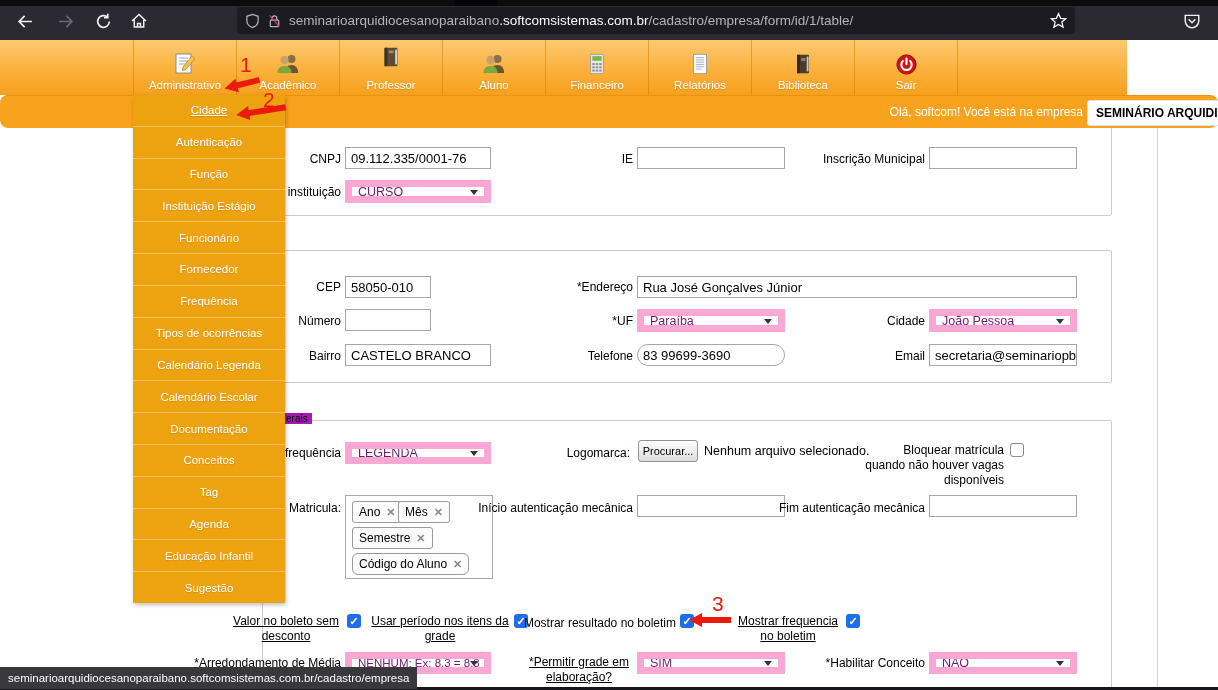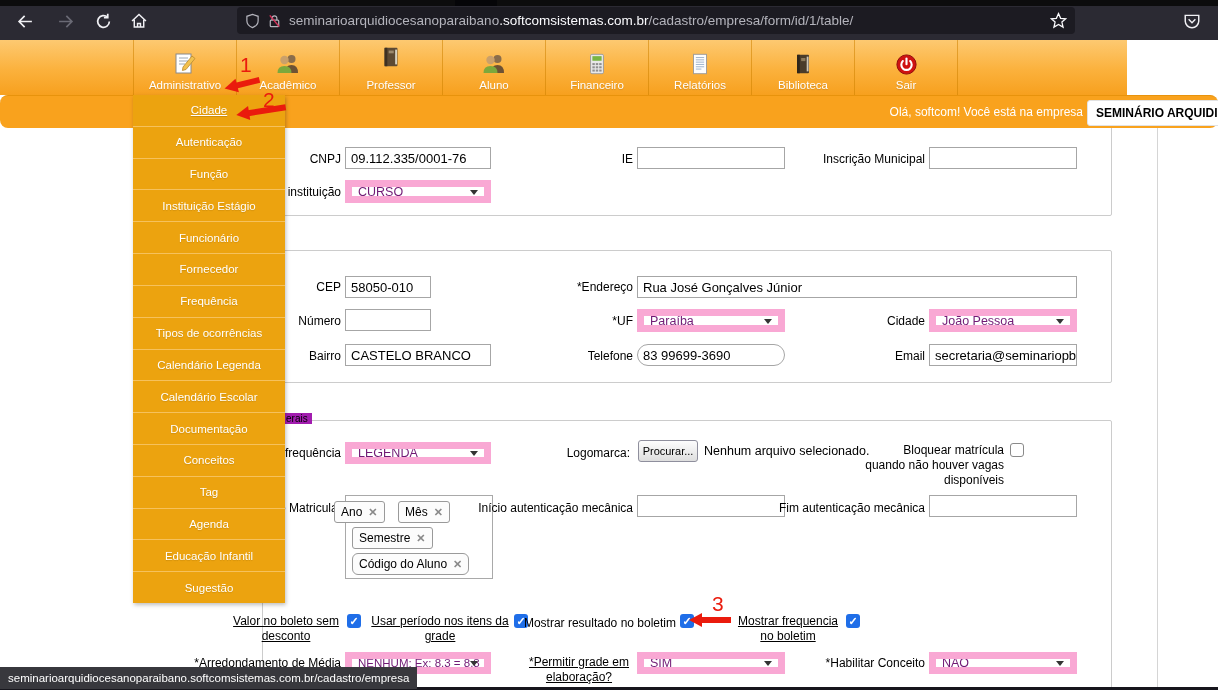--- a/index.html
+++ b/index.html
@@ -289,21 +289,21 @@
     <div class="lbl" style="left:241px;top:318px;width:100px;">frequência</div>
     <div class="sel" style="left:345px;top:314px;width:146px;height:22px;">LEGENDA</div>
     <div class="lbl" style="left:520px;top:318px;width:110px;">Logomarca:</div>
     <div class="btn" style="left:638px;top:312px;width:58px;height:20px;">Procurar...</div>
     <div class="filestatus" style="left:704px;top:316px;">Nenhum arquivo selecionado.</div>
     <div class="lbl" style="left:862px;top:315px;width:142px;">Bloquear matrícula quando não houver vagas disponíveis</div>
     <div class="cbx un" style="left:1010px;top:315px;"></div>
 
     <div class="lbl" style="left:241px;top:373px;width:100px;">o Matricula:</div>
     <div class="tagbox" style="left:345px;top:367px;width:146px;height:82px;"></div>
-    <div class="tag" style="left:334px;top:373px;text-align:center;">
+    <div class="tag" style="left:352px;top:373px;text-align:center;">
         <span>Ano</span>
         <span class="x">✕</span>
       </div>
     <div class="tag" style="left:398px;top:373px;">
         <span>Mês</span>
         <span class="x">✕</span>
       </div>
     <div class="tag" style="left:352px;top:399px;">
         <span>Semestre</span>
         <span class="x">✕</span>

